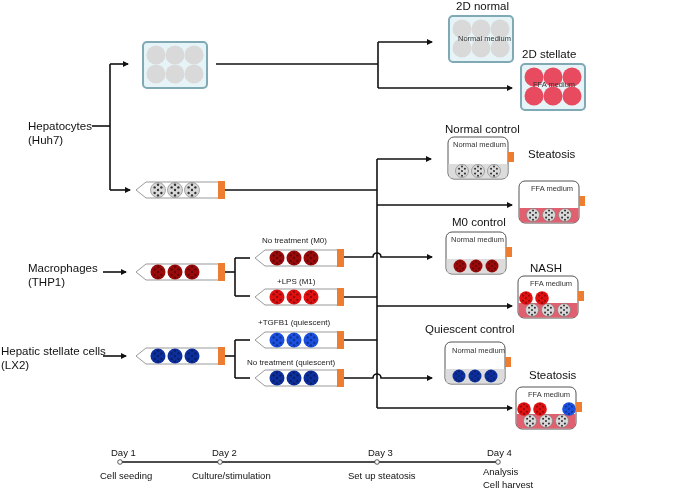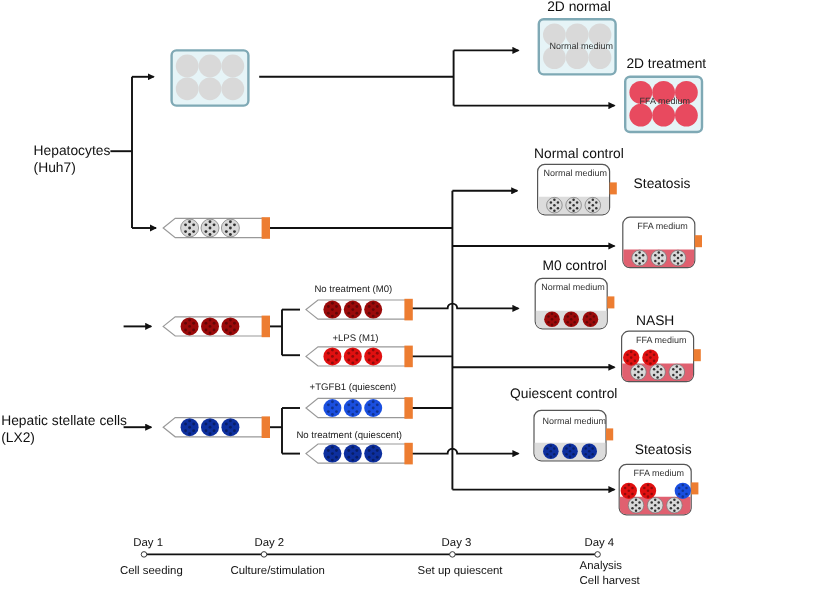--- a/index.html
+++ b/index.html
@@ -588,34 +588,38 @@
           </g>
         </g>
       </g>
   </svg>
 
   
   <div class="lbl src" style="left:28px;top:120px">
     <div>Hepatocytes</div>
     <div>(Huh7)</div>
   </div>
+  <div class="lbl src" style="left:28px;top:262px">
+    <div>Macrophages</div>
+    <div>(THP1)</div>
+  </div>
   <div class="lbl src" style="left:1px;top:345px">
     <div>Hepatic stellate cells</div>
     <div>(LX2)</div>
   </div>
 
   
   <div class="lbl small" style="left:262px;top:236px">No treatment (M0)</div>
   <div class="lbl small" style="left:277px;top:277px">+LPS (M1)</div>
   <div class="lbl small" style="left:258px;top:318px">+TGFB1 (quiescent)</div>
   <div class="lbl small" style="left:247px;top:358px">No treatment (quiescent)</div>
 
   
   <div class="lbl title" style="left:456px;top:0px">2D normal</div>
-  <div class="lbl title" style="left:522px;top:48px">2D treatment</div>
+  <div class="lbl title" style="left:522px;top:48px">2D stellate</div>
   <div class="lbl title" style="left:445px;top:123px">Normal control</div>
   <div class="lbl title" style="left:528px;top:148px">Steatosis</div>
   <div class="lbl title" style="left:452px;top:216px">M0 control</div>
   <div class="lbl title" style="left:530px;top:262px">NASH</div>
   <div class="lbl title" style="left:425px;top:323px">Quiescent control</div>
   <div class="lbl title" style="left:529px;top:369px">Steatosis</div>
 
   
   <div class="lbl med" style="left:458px;top:34px">Normal medium</div>
   <div class="lbl med" style="left:533px;top:80px">FFA medium</div>
@@ -625,17 +629,17 @@
   <div class="lbl med" style="left:530px;top:279px">FFA medium</div>
   <div class="lbl med" style="left:452px;top:346px">Normal medium</div>
   <div class="lbl med" style="left:528px;top:390px">FFA medium</div>
 
   
   <div class="lbl tl" style="left:111px;top:447px">Day 1</div>
   <div class="lbl tl" style="left:100px;top:470px">Cell seeding</div>
   <div class="lbl tl" style="left:212px;top:447px">Day 2</div>
   <div class="lbl tl" style="left:192px;top:470px">Culture/stimulation</div>
   <div class="lbl tl" style="left:368px;top:447px">Day 3</div>
-  <div class="lbl tl" style="left:348px;top:470px">Set up quiescent</div>
+  <div class="lbl tl" style="left:348px;top:470px">Set up steatosis</div>
   <div class="lbl tl" style="left:487px;top:447px">Day 4</div>
   <div class="lbl tl" style="left:483px;top:466px">Analysis</div>
   <div class="lbl tl" style="left:483px;top:479px">Cell harvest</div>
 </div>
 
 </body></html>

